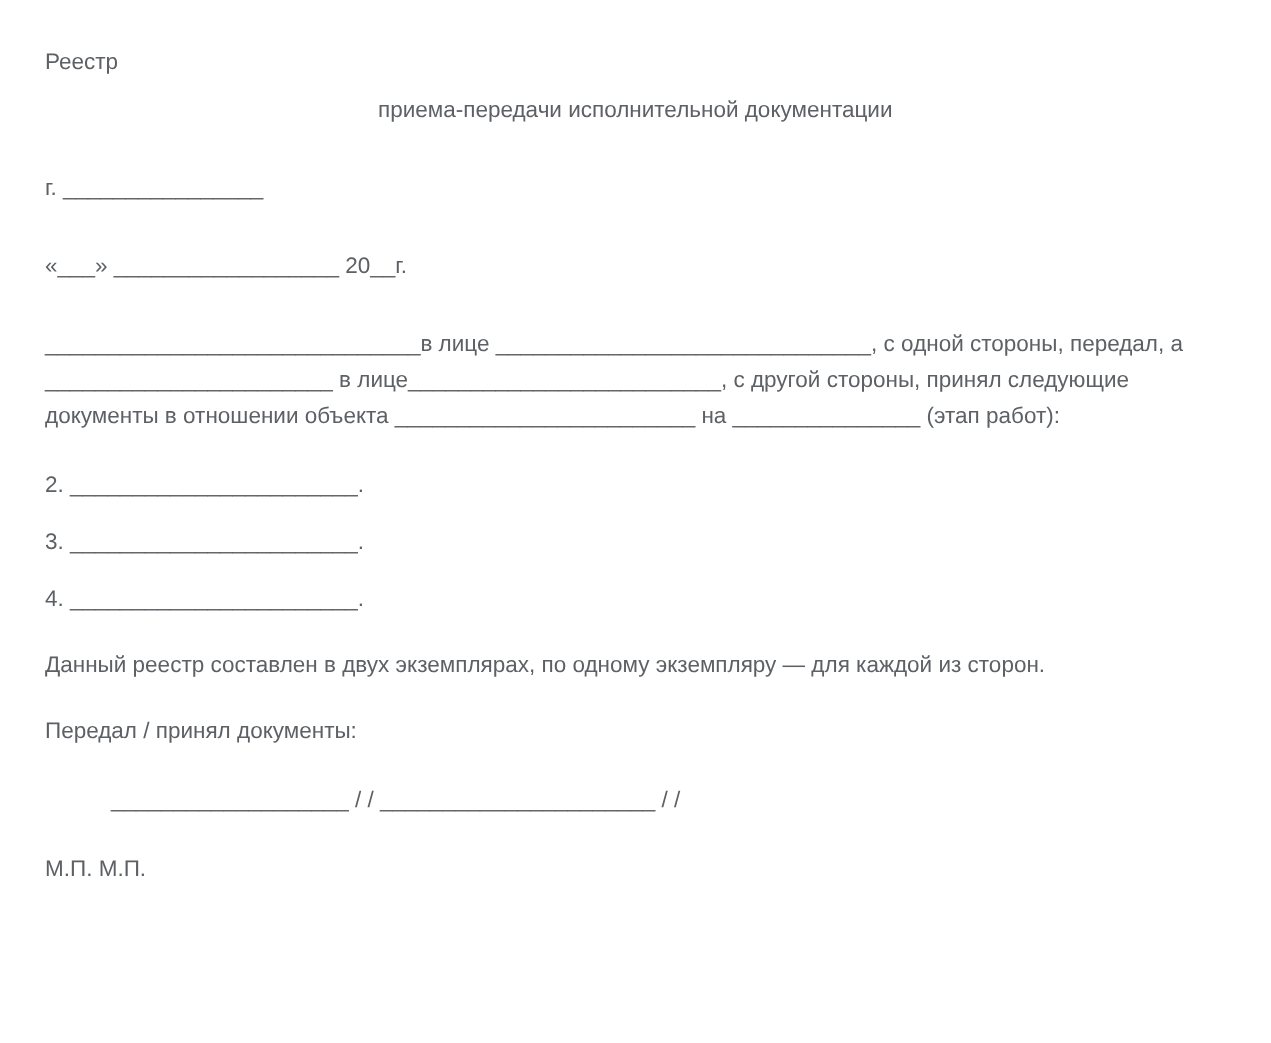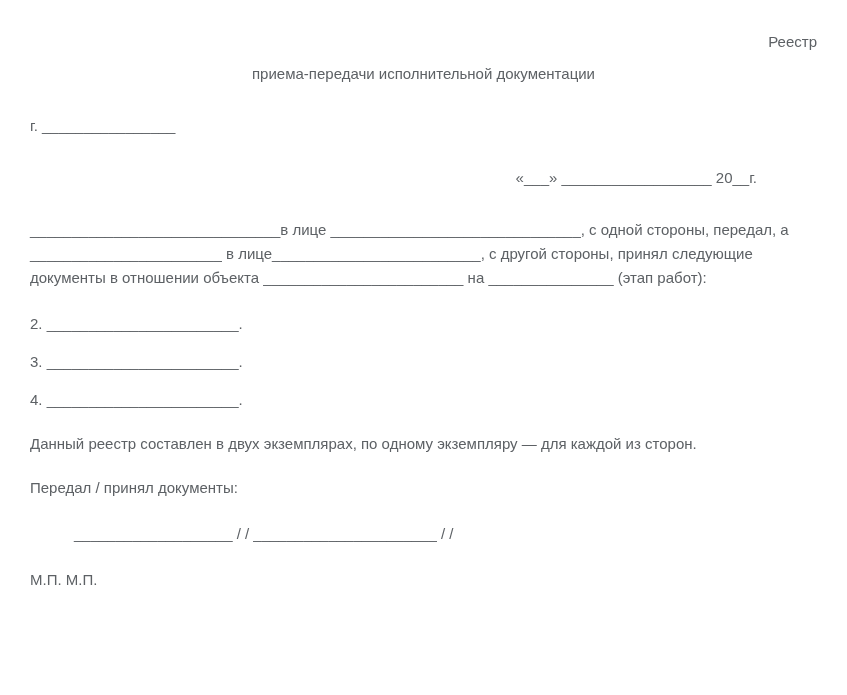--- a/index.html
+++ b/index.html
@@ -11,32 +11,31 @@
       font-family: Arial, Helvetica, sans-serif;
       background: #ffffff;
       color: #5d6165;
       font-size: 15px;
       line-height: 1.6;
       width: 847px;
       height: 695px;
       padding: 30px 30px 20px 30px;
     }
     .title {
-      text-align: right;
+      text-align: left;
       margin-bottom: 8px;
     }
     .subtitle {
       text-align: center;
       margin-bottom: 28px;
     }
     .city-line {
       margin-bottom: 28px;
     }
     .date-line {
-      text-align: right;
       padding-right: 60px;
       margin-bottom: 28px;
     }
     .body-text {
       margin-bottom: 22px;
       margin-top: 28px;
     }
     .list-items {
       margin-bottom: 20px;
     }

